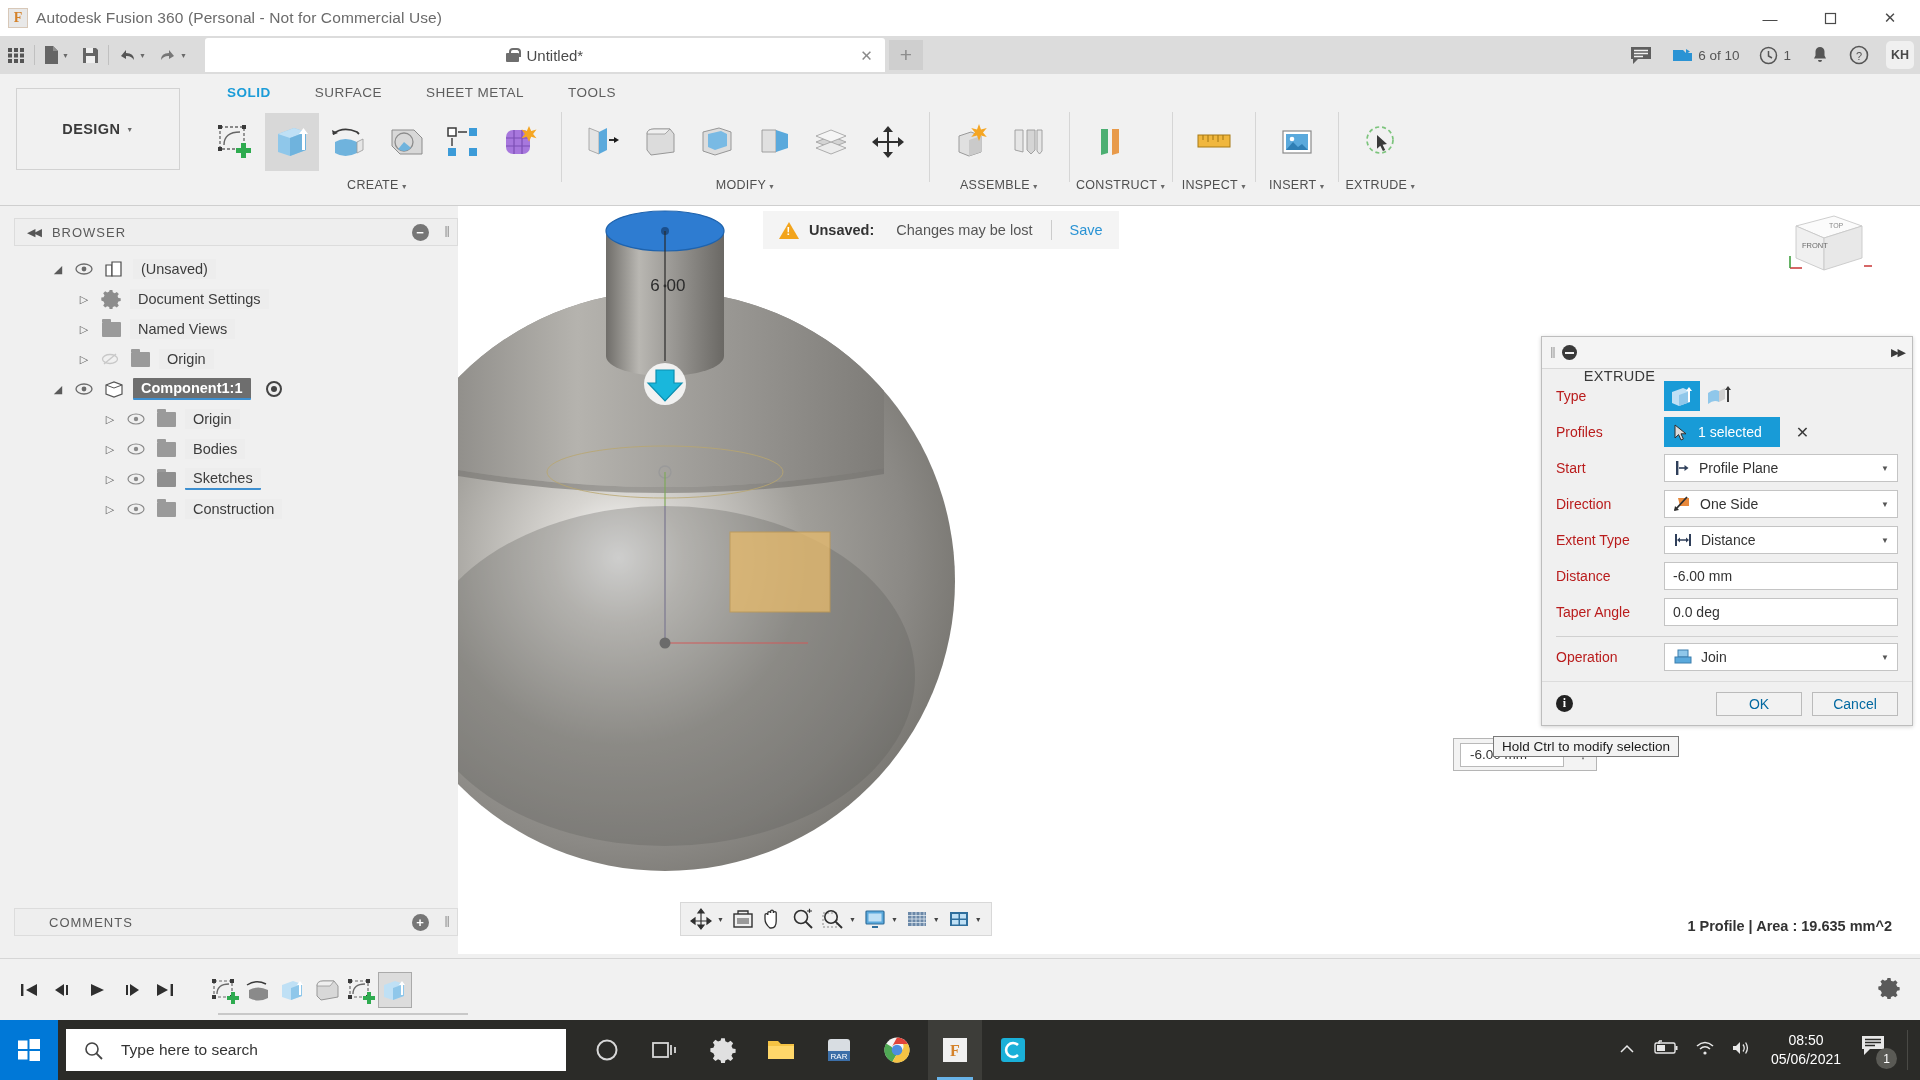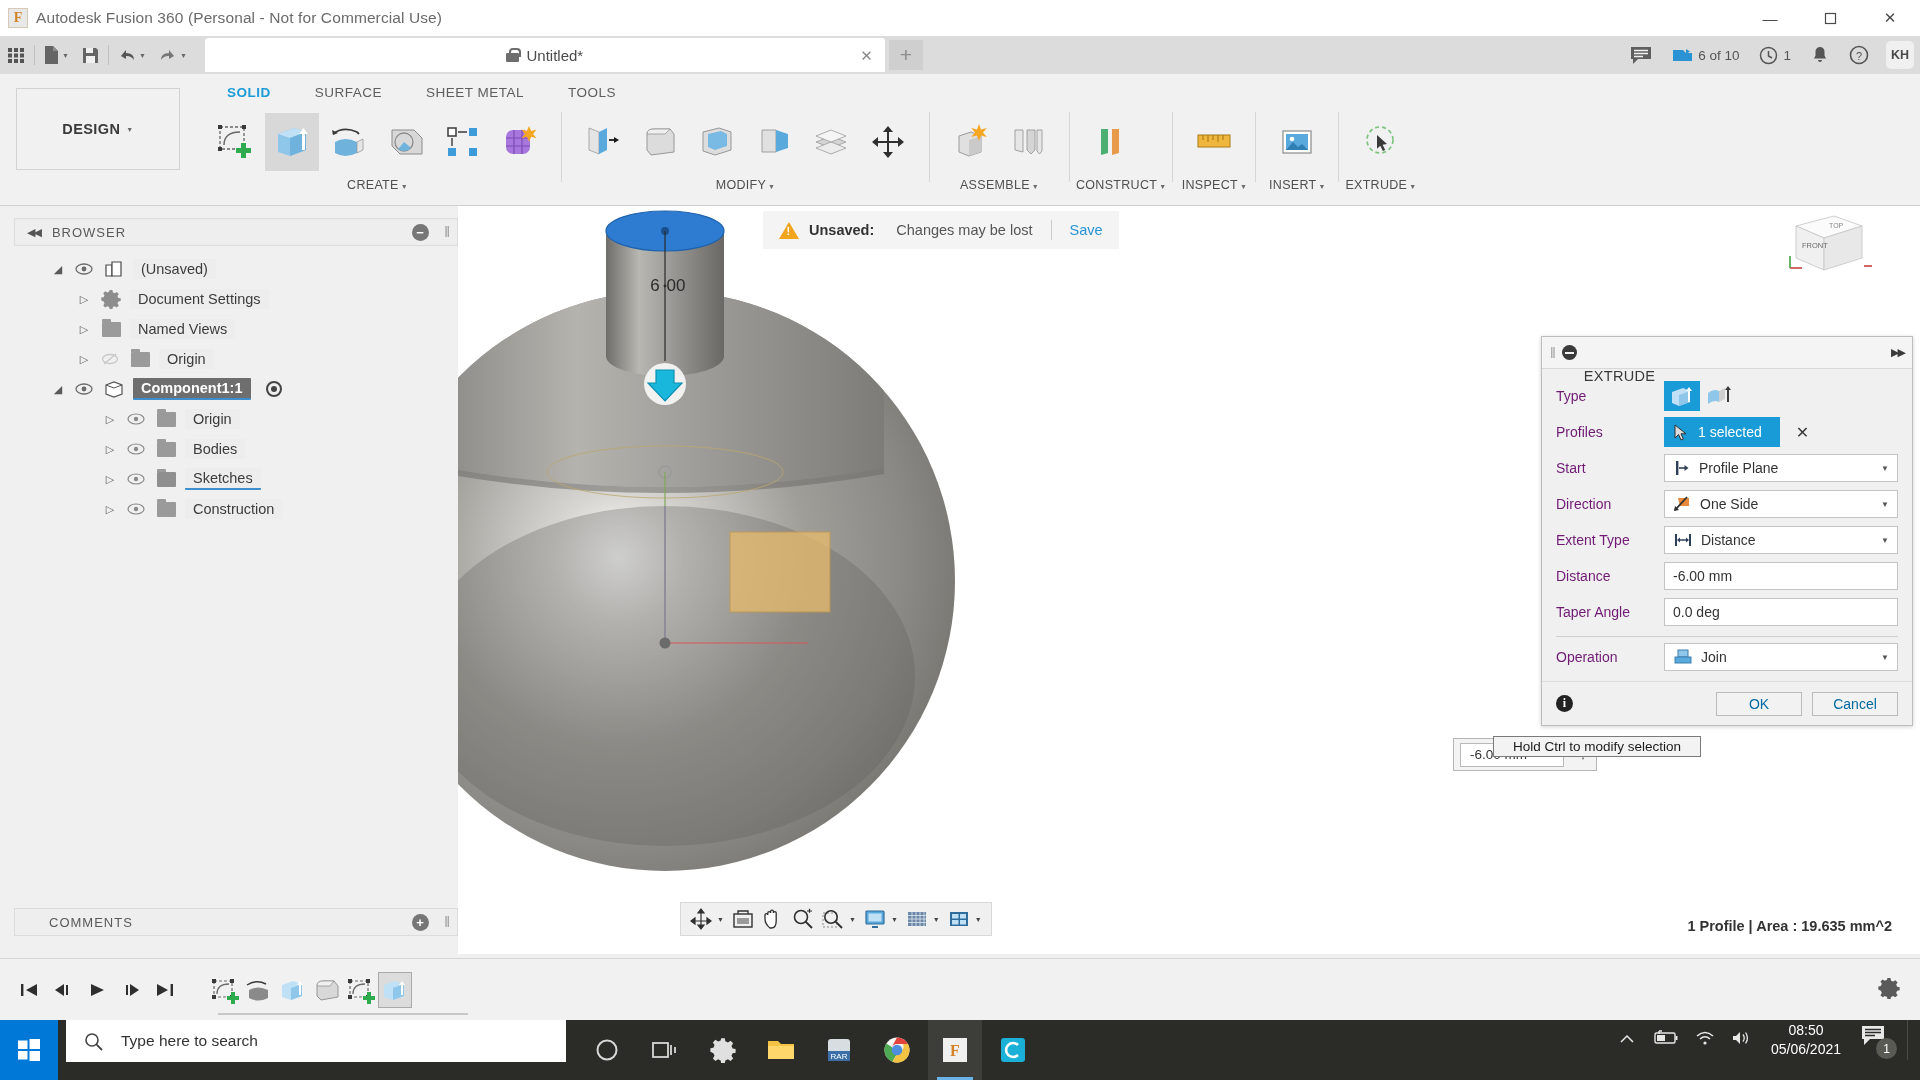--- a/index.html
+++ b/index.html
@@ -248,21 +248,21 @@
   .ex-dot::after {
     content: ""; position: absolute; left: 3px; top: 6.5px;
     width: 9px; height: 2px; background: #f4f4f4;
   }
   .ex-title { font-size: 14.5px; color: #3a3a3a; letter-spacing: .3px; margin-top: 47px; }
   .ex-expand { margin-left: auto; color: #3a3a3a; font-size: 11px; letter-spacing: -2px; }
   .ex-body { padding: 9px 14px 6px 14px; }
   .ex-row {
     display: flex; align-items: center; height: 36px; gap: 0;
   }
-  .ex-label { width: 108px; font-size: 14px; color: #701a75; flex: 0 0 108px; }
+  .ex-label { width: 108px; font-size: 14px; color: #b91c1c; flex: 0 0 108px; }
   .ex-field {
     flex: 1; height: 28px; background: #fff; border: 1px solid #c4c4c4;
     display: flex; align-items: center; padding: 0 8px; gap: 8px;
     font-size: 14px; color: #333;
   }
   .ex-field .dd-caret { margin-left: auto; font-size: 8px; color: #555; }
   .typebtn {
     width: 36px; height: 30px; display: flex;
     align-items: center; justify-content: center;
   }
@@ -286,21 +286,21 @@
   }
   .btn {
     height: 24px; min-width: 86px; background: #f2f2f2;
     border: 1px solid #bbb; font-size: 14px; color: #0369a1;
     display: flex; align-items: center; justify-content: center;
   }
   .btn.ok { margin-left: auto; margin-right: 10px; }
   .tooltip {
     position: absolute; left: 1493px; top: 736px;
     background: #f3f3f3; border: 1px solid #7a7a7a;
-    padding: 2px 19px; font-size: 13.5px; color: #1a1a1a; z-index: 40;
+    padding: 2px 8px; font-size: 13.5px; color: #1a1a1a; z-index: 40;
   }
 
   
   .dimbox {
     position: absolute; left: 995px; top: 532px;
     height: 33px; background: #f3f3f3; border: 1px solid #b5b5b5;
     display: flex; align-items: center; z-index: 20;
   }
   .dimbox-val {
     background: #fff; border: 1px solid #b9b9b9; margin: 3px 6px;
@@ -322,21 +322,21 @@
   .tl-gap { width: 26px; }
   .tl-track {
     height: 2px; background: #c8c8c8; flex: 0 0 auto; width: 250px;
     margin-left: 0; position: absolute; left: 218px; top: 54px;
   }
   .tl-gear { margin-left: auto; margin-right: 20px; color: #5a5a5a; }
 
   
   .taskbar {
     position: absolute; left: 0; bottom: 0; width: 1920px; height: 60px;
-    background: #2b2b28; display: flex; align-items: flex-start;
+    background: #2b2b28; display: flex; align-items: center;
   }
   .start-btn {
     width: 58px; height: 60px; background: #0078d7;
     display: flex; align-items: center; justify-content: center;
   }
   .search-box {
     width: 500px; height: 42px; background: #fff; margin-left: 8px;
     display: flex; align-items: center; padding-left: 18px; gap: 18px;
     font-size: 15.5px; color: #333;
   }

